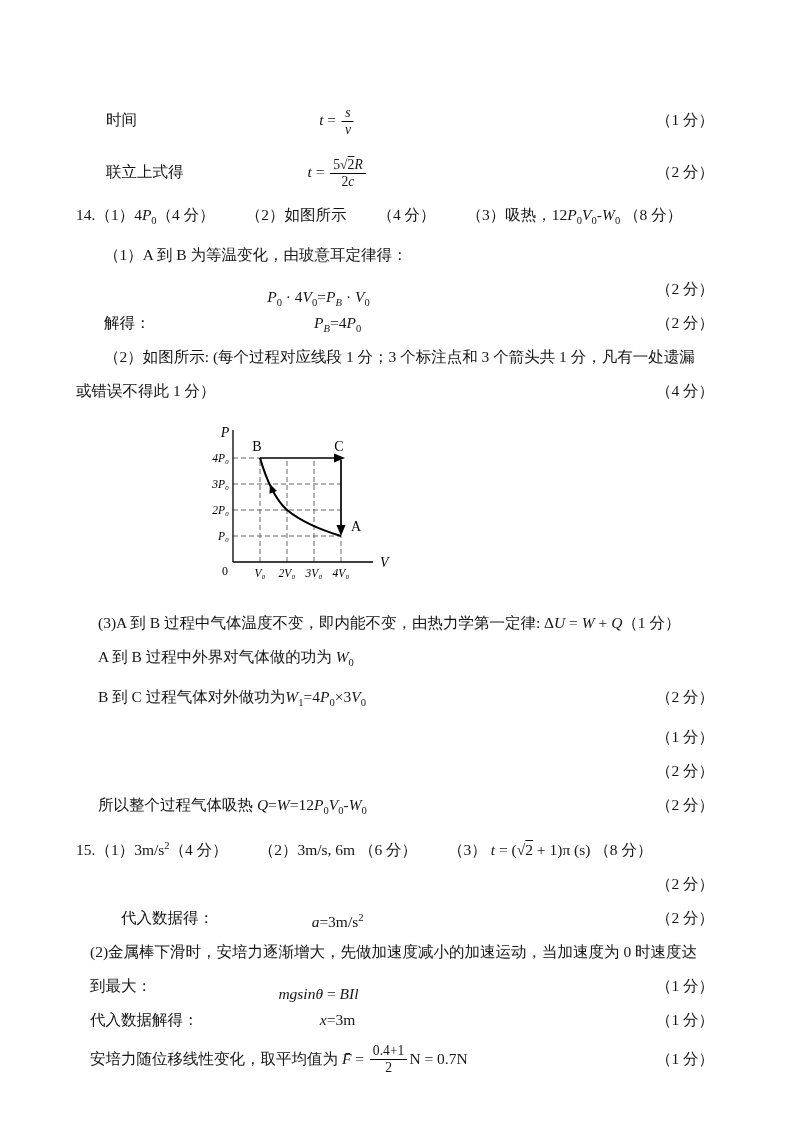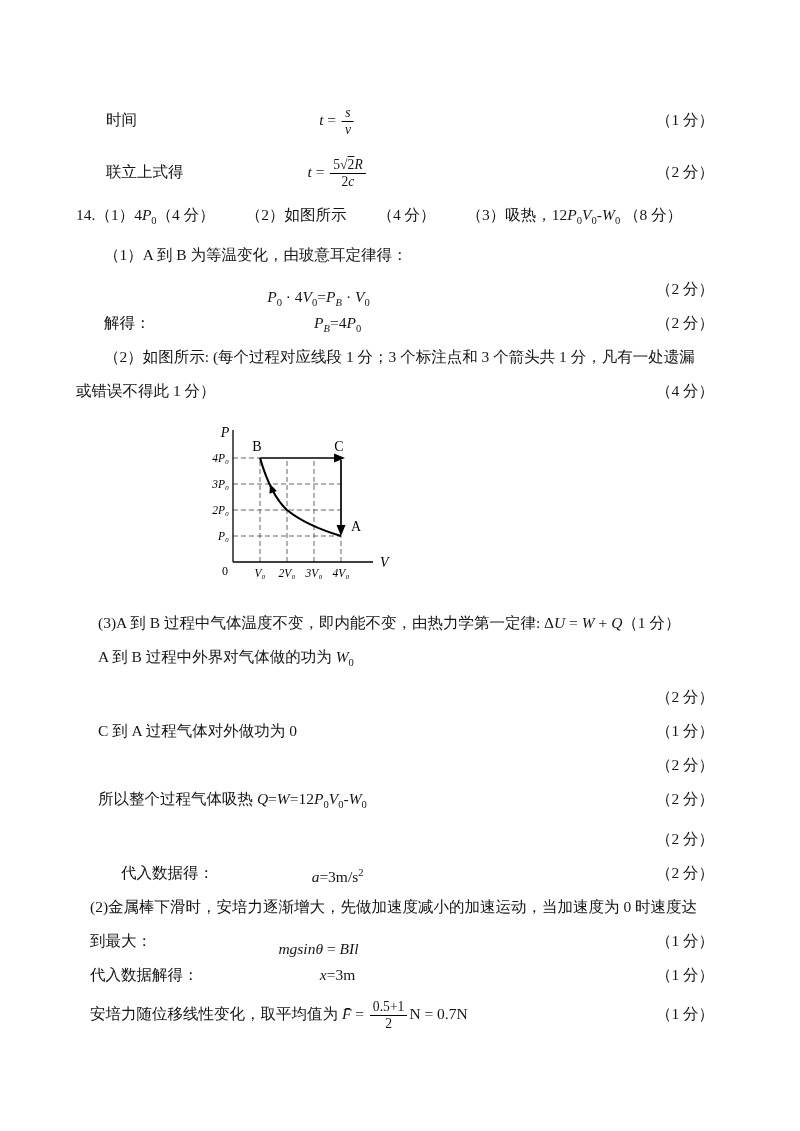--- a/index.html
+++ b/index.html
@@ -129,37 +129,40 @@
 
   <div class="row">
     <span class="t ind22">(3)A 到 B 过程中气体温度不变，即内能不变，由热力学第一定律: Δ<i>U</i> = <i>W</i> + <i>Q</i>（1 分）</span>
   </div>
 
   <div class="row">
     <span class="t ind22">A 到 B 过程中外界对气体做的功为 <i>W</i><sub>0</sub></span>
   </div>
 
   <div class="row">
+    <span class="t ind22">B 到 C 过程气体对外做功为<i>W</i><sub>1</sub>=4<i>P</i><sub>0</sub>×3<i>V</i><sub>0</sub></span>
     <span class="s">（2 分）</span>
   </div>
 
   <div class="row">
-    <span class="t ind22">C 到 A 过程气体对外做功为 0</span>
     <span class="s">（1 分）</span>
   </div>
 
   <div class="row">
     <span class="s">（2 分）</span>
   </div>
 
   <div class="row">
     <span class="t ind22">所以整个过程气体吸热 <i>Q</i>=<i>W</i>=12<i>P</i><sub>0</sub><i>V</i><sub>0</sub>-<i>W</i><sub>0</sub></span>
     <span class="s">（2 分）</span>
   </div>
 
+  <div class="row">
+    <span class="t">15.（1）3m/s<sup>2</sup>（4 分）　　（2）3m/s, 6m （6 分）　　（3）  <i>t</i> = (√<span class="ovl">2</span> + 1)π (s) （8 分）</span>
+  </div>
 
 
   <div class="row">
     <span class="s">（2 分）</span>
   </div>
 
   <div class="row">
     <span class="l ind45">代入数据得：</span>
     <span class="c"><i>a</i>=3m/s<sup>2</sup></span>
     <span class="s">（2 分）</span>
@@ -176,19 +179,19 @@
   </div>
 
   <div class="row">
     <span class="l ind14">代入数据解得：</span>
     <span class="c"><i>x</i>=3m</span>
     <span class="s">（1 分）</span>
   </div>
 
   <div class="row med">
     <span class="t ind14">安培力随位移线性变化，取平均值为 <i>F̄</i> = <span class="frac">
-          <span class="fn">0.5+1</span>
+          <span class="fn">0.4+1</span>
           <span class="fd">2</span>
         </span>N = 0.7N</span>
     <span class="s">（1 分）</span>
   </div>
 
 </div>
 
 </body></html>

